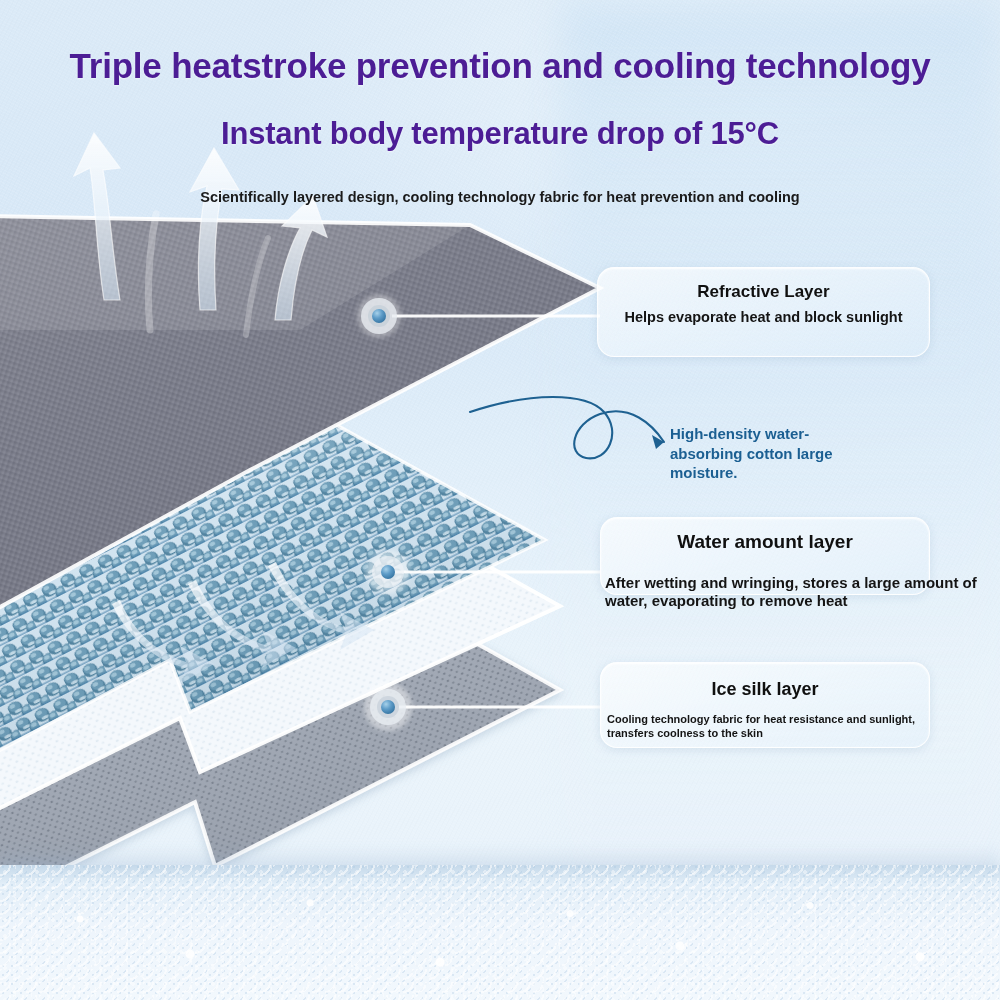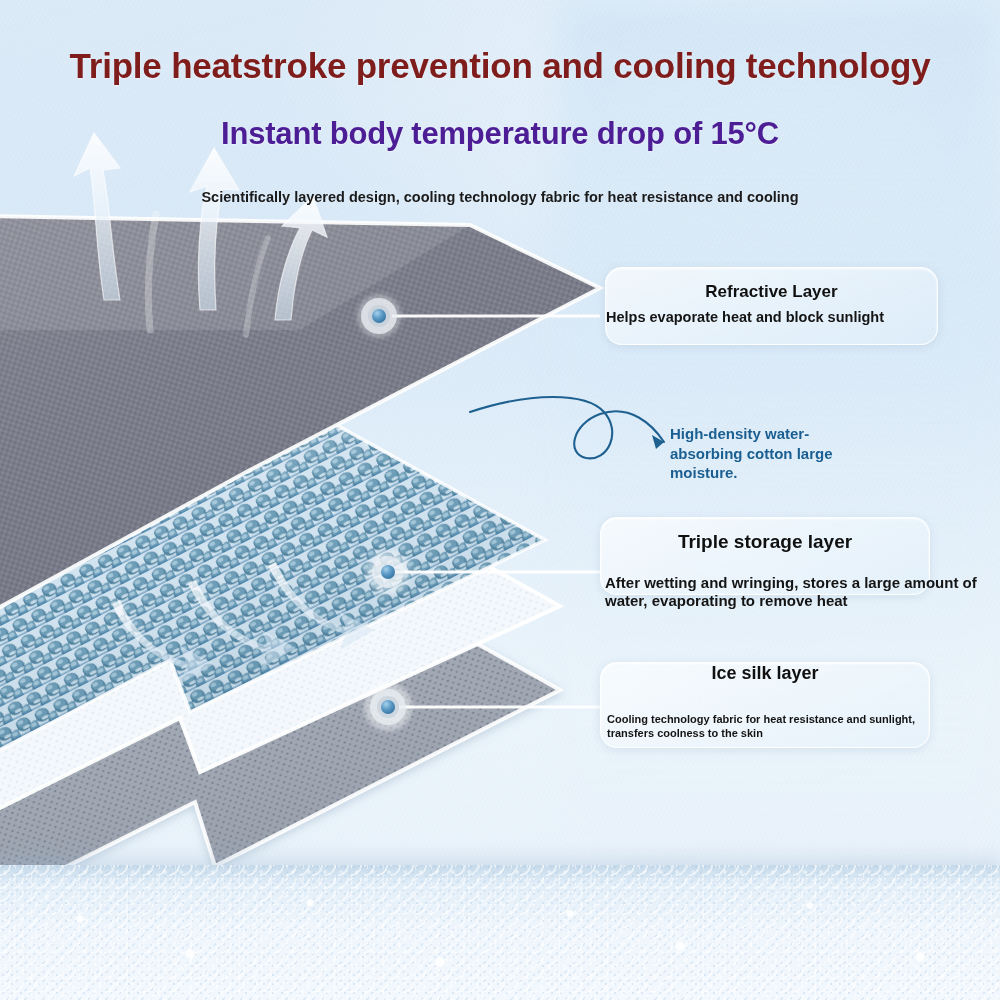--- a/index.html
+++ b/index.html
@@ -55,21 +55,21 @@
   .snow-top-shadow {
     position:absolute; left:0; bottom:118px; width:1000px; height:34px;
     background:linear-gradient(180deg, rgba(166,192,217,0) 0%, rgba(150,178,206,.45) 100%);
     filter:blur(7px);
   }
 
   
   #art { position:absolute; left:0; top:0; width:1000px; height:1000px; }
   .title-1 {
     position:absolute; left:0; top:46px; width:1000px; text-align:center;
-    font-size:35px; font-weight:bold; color:#7f1d1d; letter-spacing:-.2px;
+    font-size:35px; font-weight:bold; color:#4c1d95; letter-spacing:-.2px;
     text-shadow:0 1px 2px rgba(255,255,255,.55);
   }
   .title-2 {
     position:absolute; left:0; top:116px; width:1000px; text-align:center;
     font-size:31px; font-weight:bold; color:#4c1d95; letter-spacing:-.2px;
     text-shadow:0 1px 2px rgba(255,255,255,.55);
   }
   .subtitle {
     position:absolute; left:0; top:189px; width:1000px; text-align:center;
     font-size:14.5px; font-weight:bold; color:#1a1a1a;
@@ -90,33 +90,33 @@
     box-shadow:0 2px 10px rgba(130,165,195,.22), inset 0 1px 2px rgba(255,255,255,.95);
     overflow:visible;
   }
   .card-title {
     text-align:center; font-weight:bold; color:#101010;
   }
   .card-desc {
     font-weight:bold; color:#141414;
   }
 
-  #card-refractive { left:597px; top:267px; width:333px; height:78px;margin-left:8px; }
+  #card-refractive { left:597px; top:267px; width:333px; height:90px; }
   #card-refractive .card-title { font-size:17px; margin-top:14px; }
-  #card-refractive .card-desc  { font-size:14.5px; margin-top:7px; text-align:left; }
+  #card-refractive .card-desc  { font-size:14.5px; margin-top:7px; text-align:center; }
 
   #card-water { left:600px; top:517px; width:330px; height:78px; }
   #card-water .card-title { font-size:19px; margin-top:13px; }
   #card-water .card-desc  {
     font-size:15px; margin-top:7px; line-height:1.22;
     position:absolute; left:-24px; top:49px; width:410px; text-align:left;margin-left:28px;
   }
 
   #card-ice { left:600px; top:662px; width:330px; height:86px; }
-  #card-ice .card-title { font-size:18px; }
+  #card-ice .card-title { font-size:18px; margin-top:16px; }
   #card-ice .card-desc {
     font-size:11px; line-height:1.30;
     position:absolute; left:6px; top:49px; width:330px; text-align:left;
   }
 </style>
 </head>
 <body>
 
 <div id="stage">
 
@@ -272,31 +272,31 @@
       <circle cx="388" cy="707" r="11" fill="#ccd5dd" opacity=".92"></circle>
       <circle cx="388" cy="707" r="7" fill="url(#gDot)"></circle>
     </g>
   </svg>
 
   <div class="snow-top-shadow"></div>
   <div class="snow"></div>
 
   <div class="title-1">Triple heatstroke prevention and cooling technology</div>
   <div class="title-2">Instant body temperature drop of 15°C</div>
-  <div class="subtitle">Scientifically layered design, cooling technology fabric for heat resistance and cooling</div>
+  <div class="subtitle">Scientifically layered design, cooling technology fabric for heat prevention and cooling</div>
 
   <div class="annot">High-density water-absorbing cotton large moisture.</div>
 
   <div class="card" id="card-refractive">
     <div class="card-title">Refractive Layer</div>
     <div class="card-desc">Helps evaporate heat and block sunlight</div>
   </div>
 
   <div class="card" id="card-water">
-    <div class="card-title">Triple storage layer</div>
+    <div class="card-title">Water amount layer</div>
     <div class="card-desc">After wetting and wringing, stores a large amount of water, evaporating to remove heat</div>
   </div>
 
   <div class="card" id="card-ice">
     <div class="card-title">Ice silk layer</div>
     <div class="card-desc">Cooling technology fabric for heat resistance and sunlight, transfers coolness to the skin</div>
   </div>
 
 </div>
 

